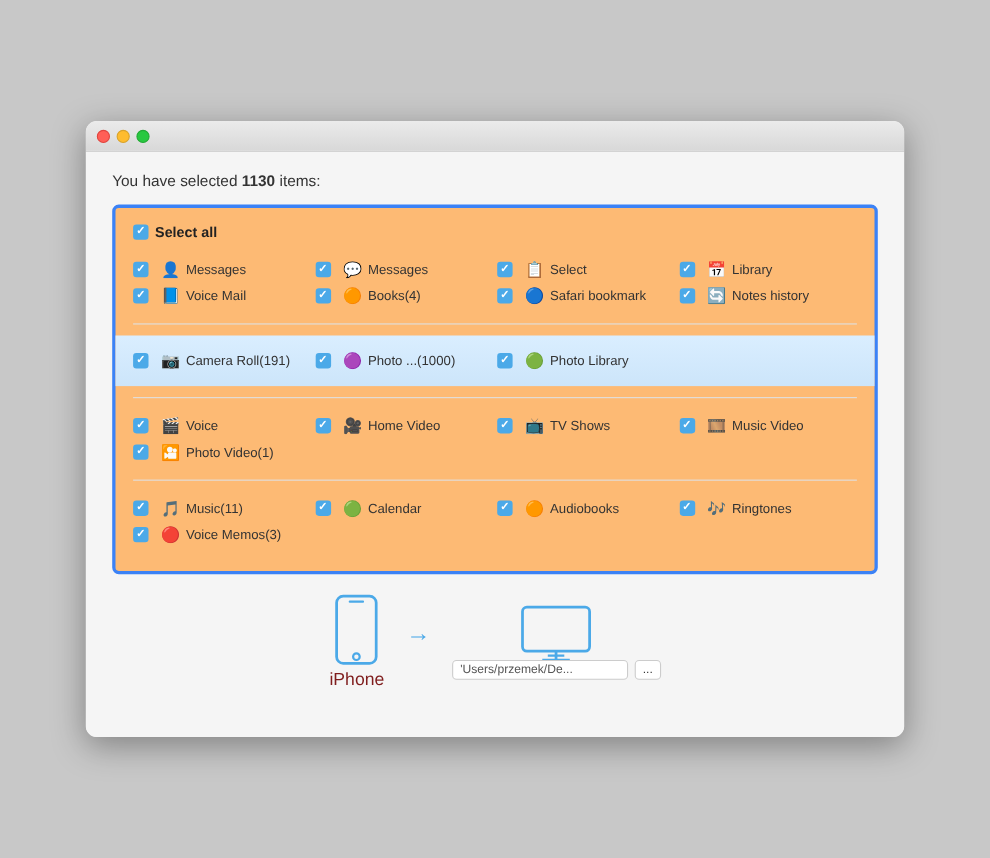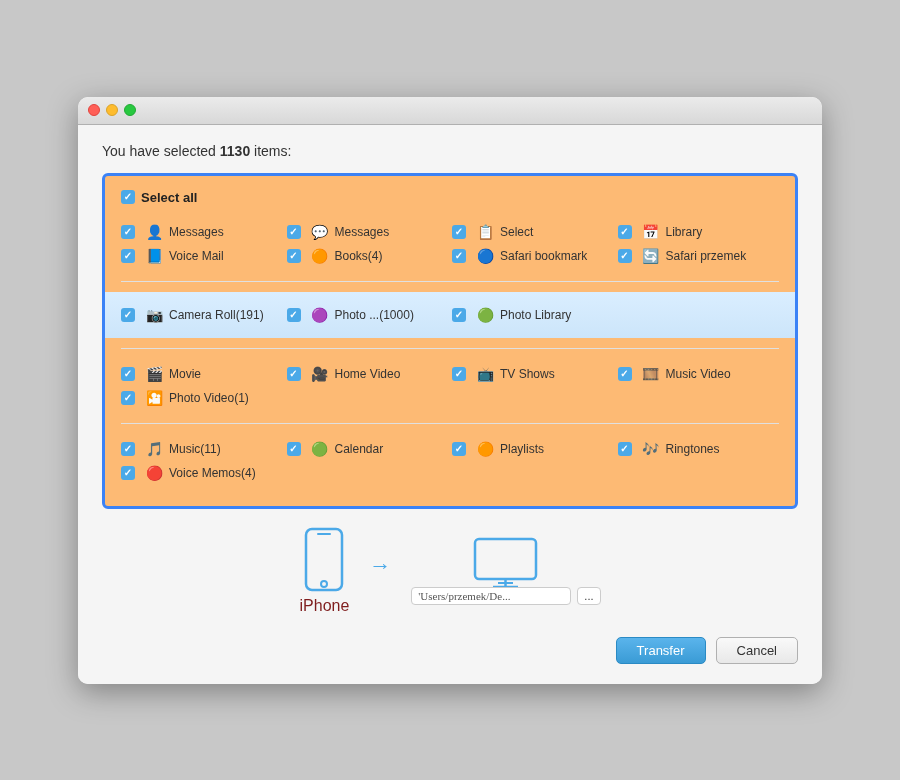--- a/index.html
+++ b/index.html
@@ -189,21 +189,20 @@
     }
 
     .path-input {
       font-size: 11px;
       color: #555;
       background: #fff;
       border: 1px solid #ccc;
       border-radius: 4px;
       padding: 2px 6px;
       width: 160px;
-      font-family: Liberation Serif, serif;
     }
 
     .browse-btn {
       font-size: 11px;
       background: #fff;
       border: 1px solid #ccc;
       border-radius: 4px;
       padding: 2px 6px;
       cursor: pointer;
       color: #333;
@@ -301,21 +300,21 @@
             <span class="item-label">Books(4)</span>
           </div>
           <div class="item">
             <div class="checkbox"></div>
             <span class="item-icon">🔵</span>
             <span class="item-label">Safari bookmark</span>
           </div>
           <div class="item">
             <div class="checkbox"></div>
             <span class="item-icon">🔄</span>
-            <span class="item-label">Safari przemek</span>
+            <span class="item-label">Notes history</span>
           </div>
         </div>
       </div>
 
       <hr class="section-divider">
 
       <div class="section items-section-highlighted">
         <div class="items-grid">
           <div class="item">
             <div class="checkbox"></div>
@@ -335,21 +334,21 @@
         </div>
       </div>
 
       <hr class="section-divider">
 
       <div class="section">
         <div class="items-grid">
           <div class="item">
             <div class="checkbox"></div>
             <span class="item-icon">🎬</span>
-            <span class="item-label">Movie</span>
+            <span class="item-label">Voice</span>
           </div>
           <div class="item">
             <div class="checkbox"></div>
             <span class="item-icon">🎥</span>
             <span class="item-label">Home Video</span>
           </div>
           <div class="item">
             <div class="checkbox"></div>
             <span class="item-icon">📺</span>
             <span class="item-label">TV Shows</span>
@@ -377,31 +376,31 @@
             <span class="item-label">Music(11)</span>
           </div>
           <div class="item">
             <div class="checkbox"></div>
             <span class="item-icon">🟢</span>
             <span class="item-label">Calendar</span>
           </div>
           <div class="item">
             <div class="checkbox"></div>
             <span class="item-icon">🟠</span>
-            <span class="item-label">Playlists</span>
+            <span class="item-label">Audiobooks</span>
           </div>
           <div class="item">
             <div class="checkbox"></div>
             <span class="item-icon">🎶</span>
             <span class="item-label">Ringtones</span>
           </div>
           <div class="item">
             <div class="checkbox"></div>
             <span class="item-icon">🔴</span>
-            <span class="item-label">Voice Memos(4)</span>
+            <span class="item-label">Voice Memos(3)</span>
           </div>
         </div>
       </div>
 
     </div>
 
     <div class="transfer-area">
       <div class="transfer-row">
 
         <div class="device-box">
@@ -426,19 +425,15 @@
 
           <div class="path-row">
             <input type="text" class="path-input" readonly="" value="'Users/przemek/De..." style="">
             <button class="browse-btn">...</button>
           </div>
         </div>
 
       </div>
     </div>
 
-    <div class="footer-buttons">
-      <button class="btn btn-transfer">Transfer</button>
-      <button class="btn btn-cancel">Cancel</button>
-    </div>
 
   </div>
 </div>
 
 </body></html>

